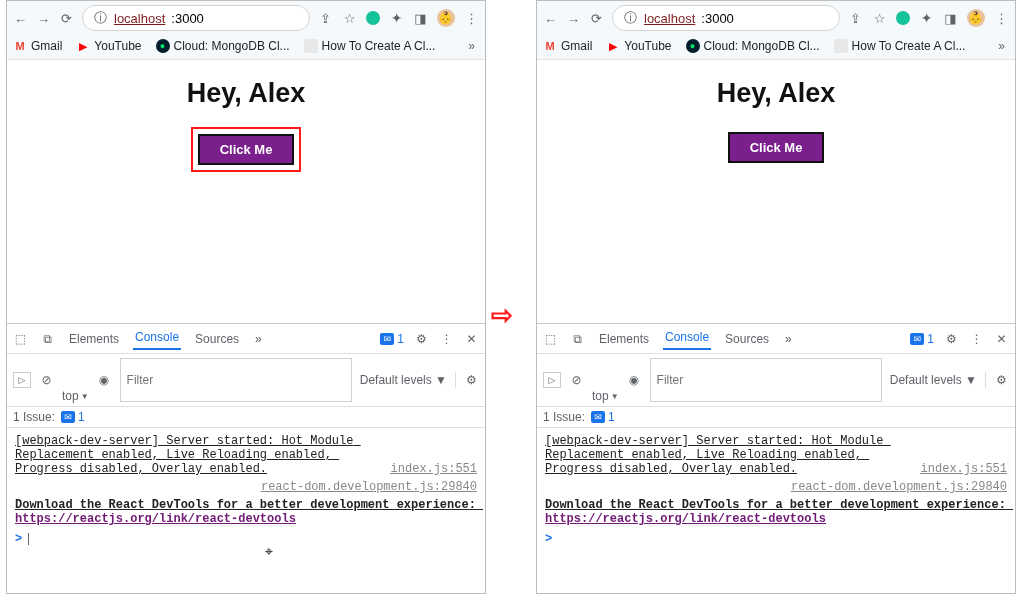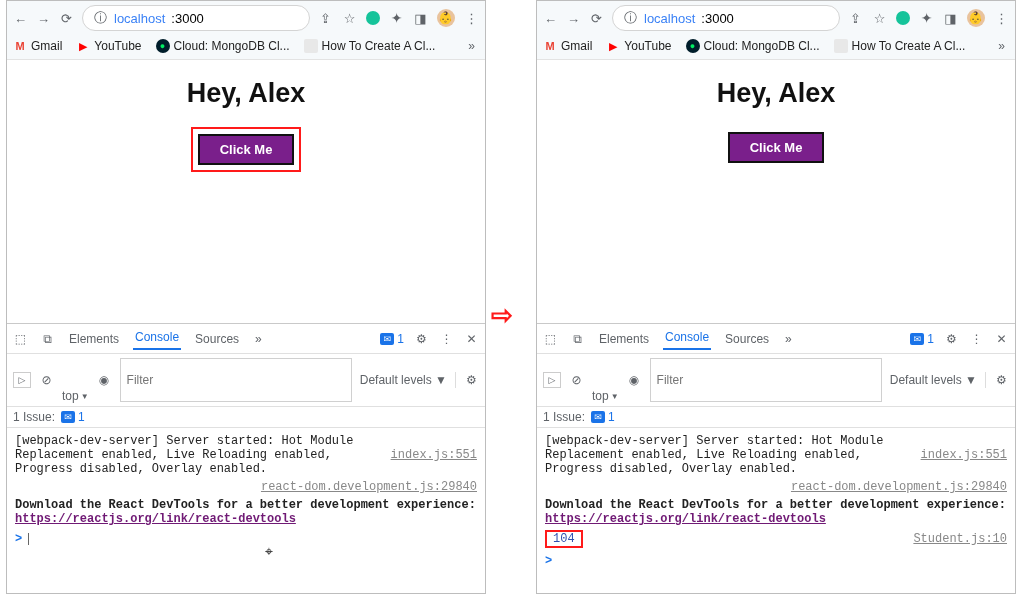--- a/index.html
+++ b/index.html
@@ -44,21 +44,21 @@
     flex: 1;
     background: #fff;
     border: 1px solid #d4d4d4;
     border-radius: 14px;
     padding: 3px 10px;
     display: flex;
     align-items: center;
     gap: 6px;
     font-size: 13px;
   }
-  .addr .host { color:#3b82f6; }
+  .addr .host { color:#7f1d1d;text-decoration:underline; }
   .addr .port { color:#000000; }
   .tb-right { display:flex; align-items:center; gap:9px; }
   .grammarly { width:14px; height:14px; border-radius:50%; background:#15c39a; }
   .puzzle { font-size:14px; }
   .avatar { width:18px; height:18px; border-radius:50%; background:#e9c39d; display:flex;align-items:center;justify-content:center;font-size:12px; }
 
   
   .bmbar {
     background:#f6f9fb;
     padding: 4px 6px 6px 6px;
@@ -141,21 +141,21 @@
   }
 
   .dt-body {
     flex:1;
     overflow:auto;
     font-family: Consolas, "Courier New", monospace;
     font-size:12px;
     color:#222;
     padding: 6px 8px 6px 8px;
   }
-  .log-line { display:flex; align-items:center; margin-bottom:4px; }
+  .log-line { display:flex; align-items:flex-end; margin-bottom:4px;text-decoration:underline; }
   .log-text { flex:1; white-space:pre-wrap; }
   .log-src { color:#888; text-decoration:underline; margin-left:10px; white-space:nowrap; }
   .log-link { text-decoration:underline; color:#701a75; }
   .bold { font-weight:bold; }
   .prompt-row { display:flex; align-items:center; gap:6px; color:#1a73e8; margin-top:6px;}
   .prompt-caret { color:#1a73e8; font-weight:bold; }
   .cursor-stick { border-left:1px solid #666; height:12px; }
 
   .extra-val {
     border:2px solid #ff1a1a;
@@ -392,25 +392,20 @@
         <div class="log-line">
           <span class="log-text">[webpack-dev-server] Server started: Hot Module Replacement enabled, Live Reloading enabled, Progress disabled, Overlay enabled.</span>
           <span class="log-src">index.js:551</span>
         </div>
         <div class="log-line" style="justify-content:flex-end">
           <span class="log-src">react-dom.development.js:29840</span>
         </div>
         <div class="log-line bold">
           <span class="log-text"><span>Download the React DevTools for a better development experience: </span><span class="log-link">https://reactjs.org/link/react-devtools</span></span>
         </div>
-        <div class="log-line">
-          <span class="extra-val">104</span>
-          <span style="flex:1"></span>
-          <span class="log-src">Student.js:10</span>
-        </div>
         <div class="prompt-row">
           <span class="prompt-caret">&gt;</span>
         </div>
       </div>
     </div>
   </div>
 
 </div>
 
 </body></html>

